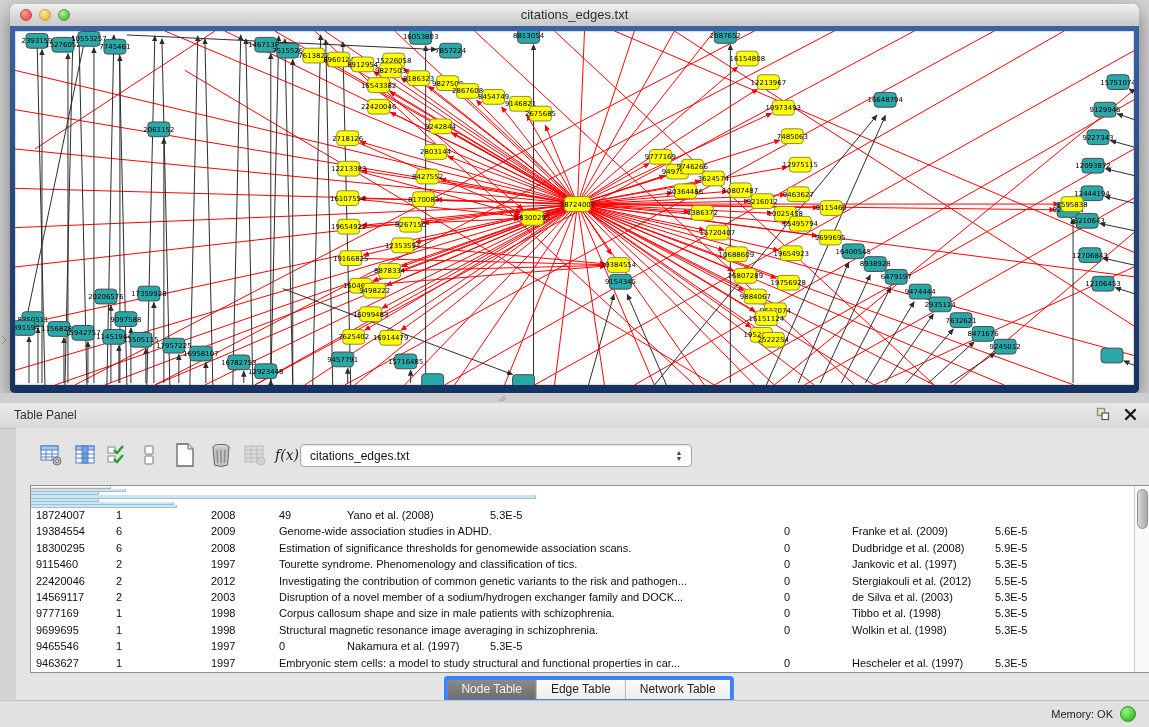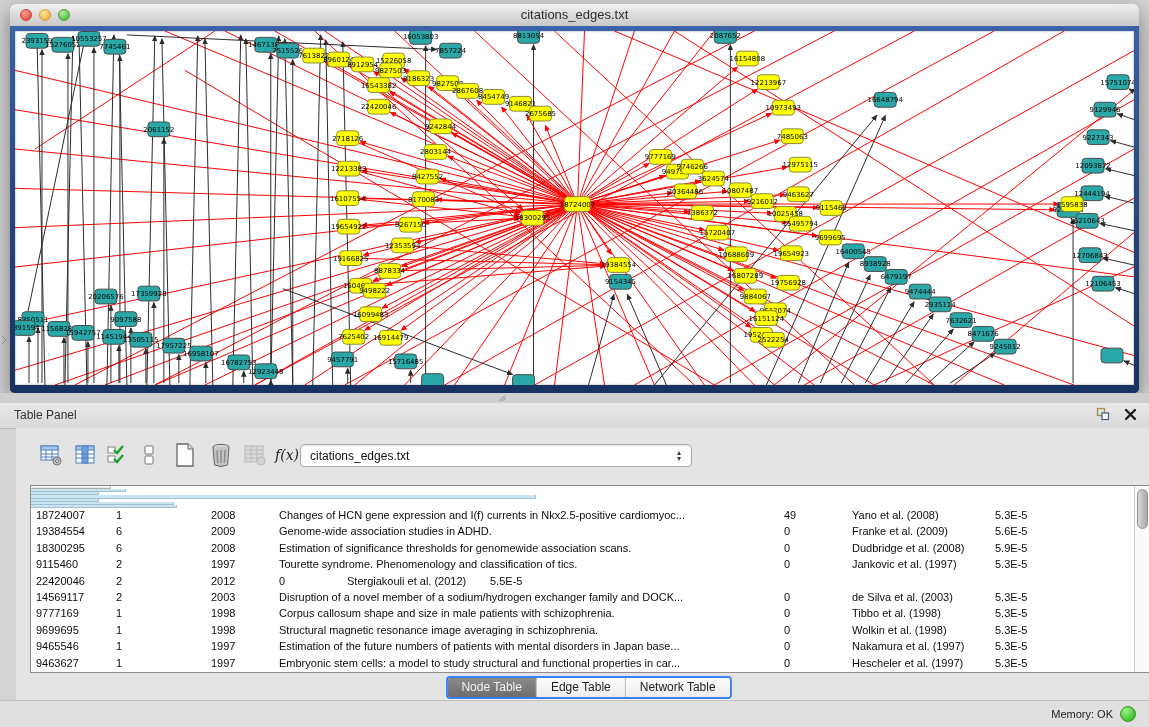--- a/index.html
+++ b/index.html
@@ -52,21 +52,21 @@
   .th.gray{background:linear-gradient(180deg,#fbfbfb,#e9e9e9);border-right:1px solid #bcbcbc;border-bottom:1px solid #adadad;}
   .sort-tri{color:#2e86c1;font-size:10px;margin-right:2px;}
   .trow{display:flex;height:16.4px;font-size:11px;color:#0d0d0d;}
   .td{box-sizing:border-box;padding:1px 0 0 5px;overflow:hidden;white-space:nowrap;}
   .vscroll{position:absolute;right:0;top:0;width:15px;bottom:0;background:#fafafa;border-left:1px solid #cfcfcf;}
   .vthumb{position:absolute;left:2px;right:2px;top:3px;height:38px;border-radius:6px;
     background:linear-gradient(90deg,#d8d8d8,#a9a9a9);border:1px solid #919191;}
   
   .tabs-row{position:absolute;left:0;top:248px;width:100%;height:24px;}
   .seg-ctl{position:absolute;left:50%;transform:translateX(-50%);top:0;display:flex;height:19px;
-    border:2px solid #3b82f6;border-radius:4px;overflow:hidden;box-shadow:0 1px 1px rgba(255,255,255,.7);}
+    border:4px solid #3b82f6;border-radius:4px;overflow:hidden;box-shadow:0 1px 1px rgba(255,255,255,.7);}
   .seg{font-size:12px;padding:0 14px;line-height:18px;background:linear-gradient(180deg,#fdfdfd,#ededed);
     color:#222;border-right:1px solid #b5b5b5;cursor:default;}
   .seg:last-child{border-right:none;}
   .seg.selected{background:linear-gradient(180deg,#8a8a8a,#6d6d6d);color:#f2f2f2;}
   
   .statusbar{position:absolute;left:0;top:700px;width:1149px;height:27px;background:#e0e0e0;
     border-top:1px solid #c2c2c2;}
   .memory{position:absolute;right:36px;top:7px;font-size:11px;color:#222;text-align:center;}
   .mem-dot{position:absolute;right:13px;top:5px;width:14px;height:14px;border-radius:50%;
     background:radial-gradient(circle at 35% 30%,#9ef08a,#45c832 65%,#35a424);border:1px solid #3f8f2c;}
@@ -612,21 +612,20 @@
           <div class="th" style="width: 505px;">title</div>
           <div class="th" style="width: 68px;"><span class="sort-tri">△</span>out_de...</div>
           <div class="th" style="width: 143px;">short</div>
           <div class="th" style="width: 146px;">pagerank</div>
         </div>
       <div id="table-body">
           <div class="trow">
             <div class="td" style="width: 80px;">18724007</div>
             <div class="td" style="width: 95px;">1</div>
             <div class="td" style="width: 68px;">2008</div>
-            <div class="td" style="width: 505px;">Changes of HCN gene expression and I(f) currents in Nkx2.5-positive cardiomyoc...</div>
             <div class="td" style="width: 68px;">49</div>
             <div class="td" style="width: 143px;">Yano et al. (2008)</div>
             <div class="td" style="width: 146px;">5.3E-5</div>
           </div>
           <div class="trow">
             <div class="td" style="width: 80px;">19384554</div>
             <div class="td" style="width: 95px;">6</div>
             <div class="td" style="width: 68px;">2009</div>
             <div class="td" style="width: 505px;">Genome-wide association studies in ADHD.</div>
             <div class="td" style="width: 68px;">0</div>
@@ -648,20 +647,21 @@
             <div class="td" style="width: 68px;">1997</div>
             <div class="td" style="width: 505px;">Tourette syndrome. Phenomenology and classification of tics.</div>
             <div class="td" style="width: 68px;">0</div>
             <div class="td" style="width: 143px;">Jankovic et al. (1997)</div>
             <div class="td" style="width: 146px;">5.3E-5</div>
           </div>
           <div class="trow">
             <div class="td" style="width: 80px;">22420046</div>
             <div class="td" style="width: 95px;">2</div>
             <div class="td" style="width: 68px;">2012</div>
+            <div class="td" style="width: 505px;">Investigating the contribution of common genetic variants to the risk and pathogen...</div>
             <div class="td" style="width: 68px;">0</div>
             <div class="td" style="width: 143px;">Stergiakouli et al. (2012)</div>
             <div class="td" style="width: 146px;">5.5E-5</div>
           </div>
           <div class="trow">
             <div class="td" style="width: 80px;">14569117</div>
             <div class="td" style="width: 95px;">2</div>
             <div class="td" style="width: 68px;">2003</div>
             <div class="td" style="width: 505px;">Disruption of a novel member of a sodium/hydrogen exchanger family and DOCK...</div>
             <div class="td" style="width: 68px;">0</div>
@@ -683,21 +683,20 @@
             <div class="td" style="width: 68px;">1998</div>
             <div class="td" style="width: 505px;">Structural magnetic resonance image averaging in schizophrenia.</div>
             <div class="td" style="width: 68px;">0</div>
             <div class="td" style="width: 143px;">Wolkin et al. (1998)</div>
             <div class="td" style="width: 146px;">5.3E-5</div>
           </div>
           <div class="trow">
             <div class="td" style="width: 80px;">9465546</div>
             <div class="td" style="width: 95px;">1</div>
             <div class="td" style="width: 68px;">1997</div>
-            <div class="td" style="width: 505px;">Estimation of the future numbers of patients with mental disorders in Japan base...</div>
             <div class="td" style="width: 68px;">0</div>
             <div class="td" style="width: 143px;">Nakamura et al. (1997)</div>
             <div class="td" style="width: 146px;">5.3E-5</div>
           </div>
           <div class="trow">
             <div class="td" style="width: 80px;">9463627</div>
             <div class="td" style="width: 95px;">1</div>
             <div class="td" style="width: 68px;">1997</div>
             <div class="td" style="width: 505px;">Embryonic stem cells: a model to study structural and functional properties in car...</div>
             <div class="td" style="width: 68px;">0</div>

